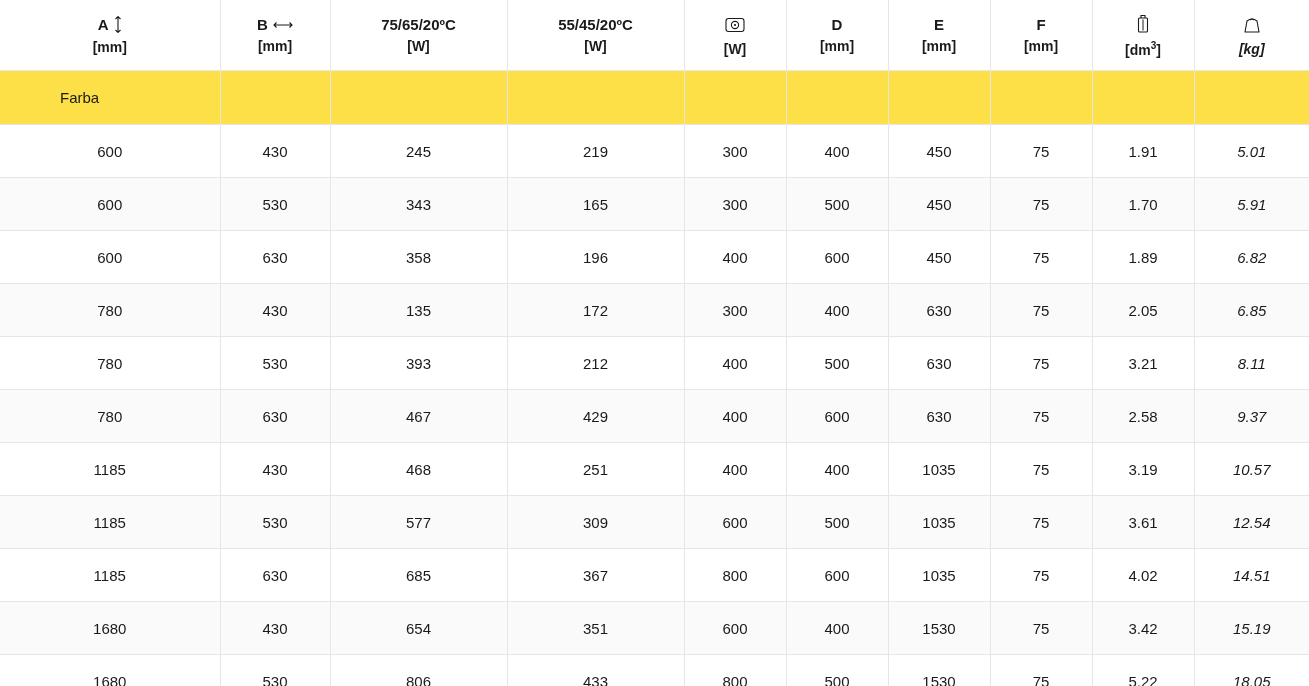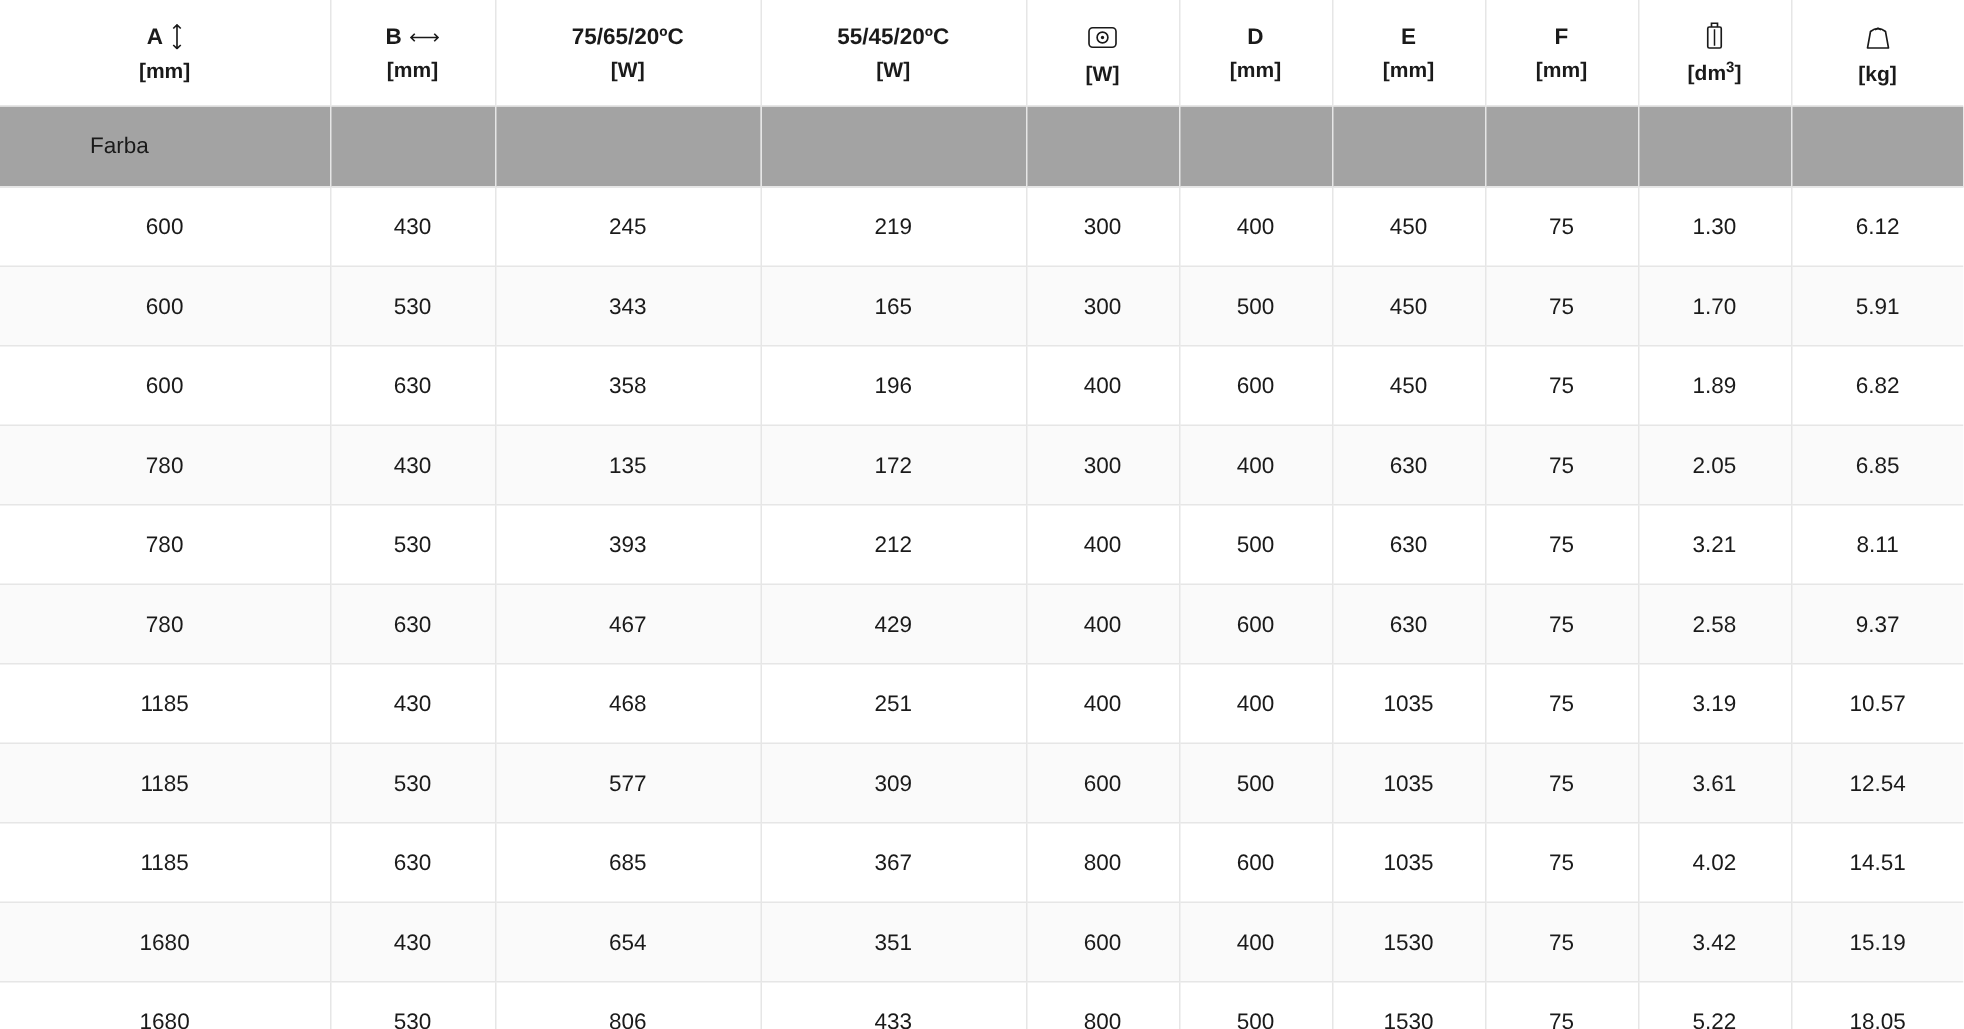--- a/index.html
+++ b/index.html
@@ -23,20 +23,21 @@
     border-right: 1px solid #e6e6e6;
     border-bottom: 1px solid #e6e6e6;
     text-align: center;
     vertical-align: middle;
     font-weight: normal;
     font-size: 15px;
     color: #1a1a1a;
   }
   table.spec th:last-child, table.spec td:last-child {
     border-right: none;
+    font-style: italic;
   }
   thead th {
     height: 70px;
     padding: 0 4px;
     background: #ffffff;
   }
   .hdr-inner {
     display: flex;
     flex-direction: column;
     align-items: center;
@@ -56,21 +57,21 @@
     font-weight: bold;
     font-size: 14px;
     line-height: 1;
   }
   .icon-svg {
     display: inline-block;
     line-height: 0;
   }
   tbody tr.color-row td {
     height: 51px;
-    background: #a3a3a3;
+    background: #fde047;
     margin-left: 29px;
   }
   tbody tr.color-row td.first {
     text-align: left;
     padding-left: 60px;
     font-size: 15px;
   }
   tbody td {
     height: 50px;
   }
@@ -236,22 +237,22 @@
     </tr>
     <tr class="odd">
       <td>600</td>
       <td>430</td>
       <td>245</td>
       <td>219</td>
       <td>300</td>
       <td>400</td>
       <td>450</td>
       <td>75</td>
-      <td>1.30</td>
-      <td>6.12</td>
+      <td>1.91</td>
+      <td>5.01</td>
     </tr>
     <tr class="even">
       <td>600</td>
       <td>530</td>
       <td>343</td>
       <td>165</td>
       <td>300</td>
       <td>500</td>
       <td>450</td>
       <td>75</td>

